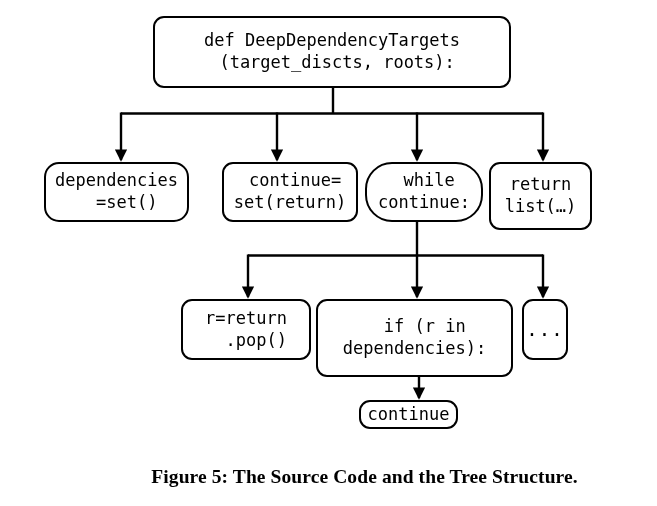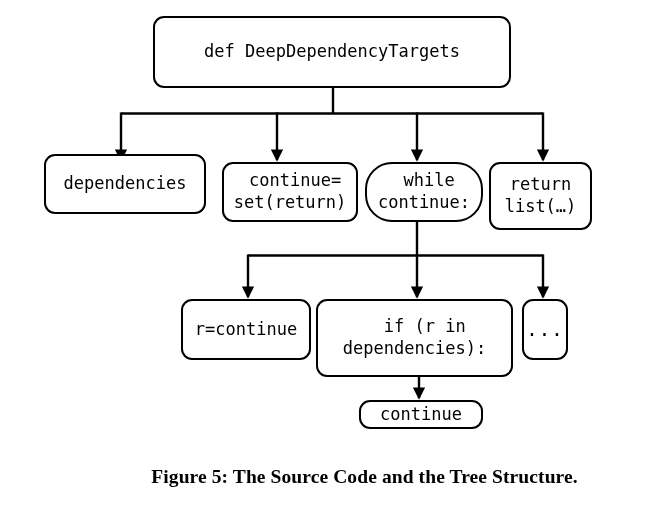--- a/index.html
+++ b/index.html
@@ -91,53 +91,56 @@
     <path d="M 248 255.5 L 543 255.5" stroke="#000000" stroke-width="2.4" fill="none"></path>
     <path d="M 248 254.5 L 248 297" stroke="#000000" stroke-width="2.4" fill="none" marker-end="url(#arrowhead)"></path>
     <path d="M 417 254.5 L 417 297" stroke="#000000" stroke-width="2.4" fill="none" marker-end="url(#arrowhead)"></path>
     <path d="M 543 254.5 L 543 297" stroke="#000000" stroke-width="2.4" fill="none" marker-end="url(#arrowhead)"></path>
 
     <path d="M 419 360 L 419 398" stroke="#000000" stroke-width="2.4" fill="none" marker-end="url(#arrowhead)"></path>
   </svg>
 
   <div class="node" style="left:153px; top:16px; width:358px; height:72px;">
     <span class="line">def DeepDependencyTargets</span>
+    <span class="line"> (target_discts, roots):</span>
   </div>
 
-  <div class="node" style="left:44px; top:154px; width:162px; height:60px;">
+  <div class="node" style="left:44px; top:162px; width:145px; height:60px;border-radius:15px;">
     <span class="line">dependencies</span>
+    <span class="line">  =set()</span>
   </div>
 
   <div class="node" style="left:222px; top:162px; width:136px; height:60px;">
     <span class="line"> continue=</span>
     <span class="line">set(return)</span>
   </div>
 
   <div class="node" style="left:365px; top:162px; width:118px; height:60px;border-radius:27px;">
     <span class="line"> while</span>
     <span class="line">continue:</span>
   </div>
 
   <div class="node" style="left:489px; top:162px; width:103px; height:68px;">
     <span class="line">return</span>
     <span class="line">list(…)</span>
   </div>
 
   <div class="node" style="left:181px; top:299px; width:130px; height:61px;">
-    <span class="line">r=continue</span>
+    <span class="line">r=return</span>
+    <span class="line">  .pop()</span>
   </div>
 
   <div class="node" style="left:316px; top:299px; width:197px; height:78px;">
     <span class="line">  if (r in</span>
     <span class="line">dependencies):</span>
   </div>
 
   <div class="node ellipsis" style="left:522px; top:299px; width:46px; height:61px;">
     <span class="line">...</span>
   </div>
 
-  <div class="node" style="left:359px; top:400px; width:124px; height:29px;">
+  <div class="node" style="left:359px; top:400px; width:99px; height:29px;">
     <span class="line">continue</span>
   </div>
 
   <div class="caption">Figure 5: The Source Code and the Tree Structure.</div>
 
 </div>
 
 </body></html>

